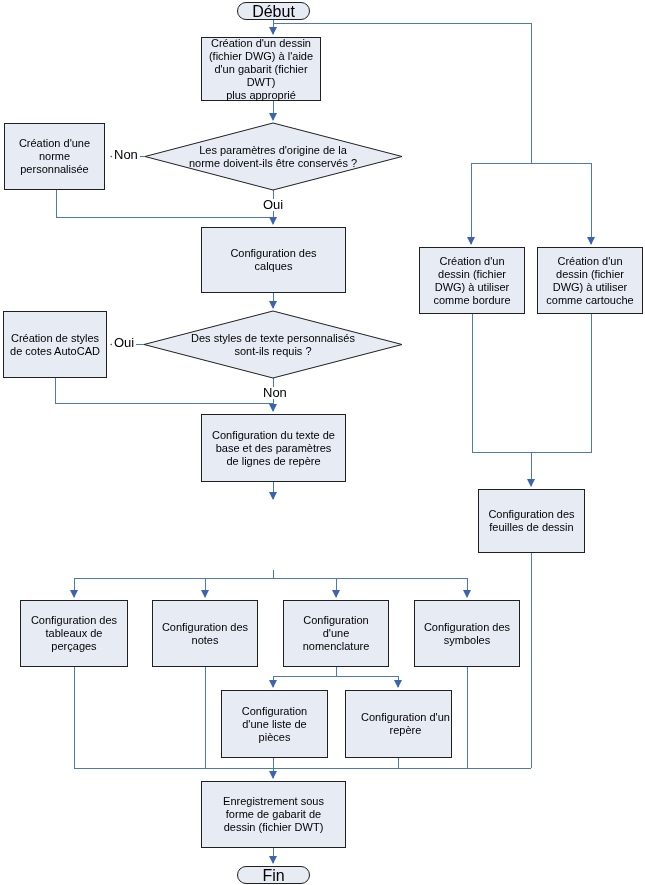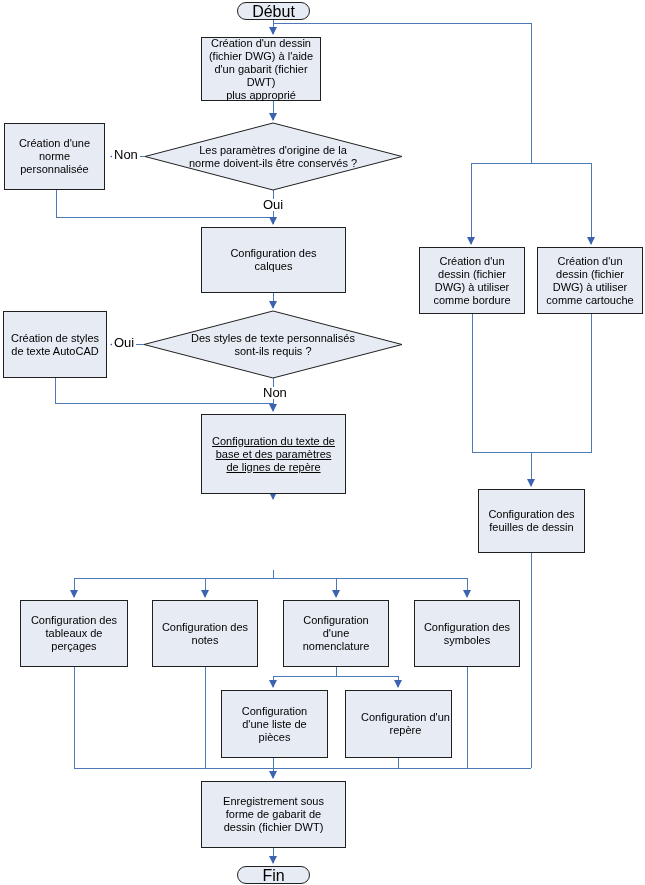--- a/index.html
+++ b/index.html
@@ -88,22 +88,22 @@
   <div class="node" style="left:201px; top:37px; width:120px; height:64px;">Création d'un dessin
 (fichier DWG) à l'aide
 d'un gabarit (fichier DWT)
 plus approprié</div>
   <div class="node" style="left:4px; top:123px; width:101px; height:67px;">Création d'une
 norme
 personnalisée</div>
   <div class="node" style="left:201px; top:227px; width:145px; height:66px;">Configuration des
 calques</div>
   <div class="node" style="left:3px; top:311px; width:104px; height:67px;">Création de styles
-de texte AutoCAD</div>
-  <div class="node" style="left:201px; top:414px; width:145px; height:80px;text-decoration:underline;">Configuration du texte de
+de cotes AutoCAD</div>
+  <div class="node" style="left:201px; top:414px; width:145px; height:68px;">Configuration du texte de
 base et des paramètres
 de lignes de repère</div>
   <div class="node" style="left:419px; top:247px; width:106px; height:67px;">Création d'un
 dessin (fichier
 DWG) à utiliser
 comme bordure</div>
   <div class="node" style="left:537px; top:247px; width:106px; height:67px;">Création d'un
 dessin (fichier
 DWG) à utiliser
 comme cartouche</div>

